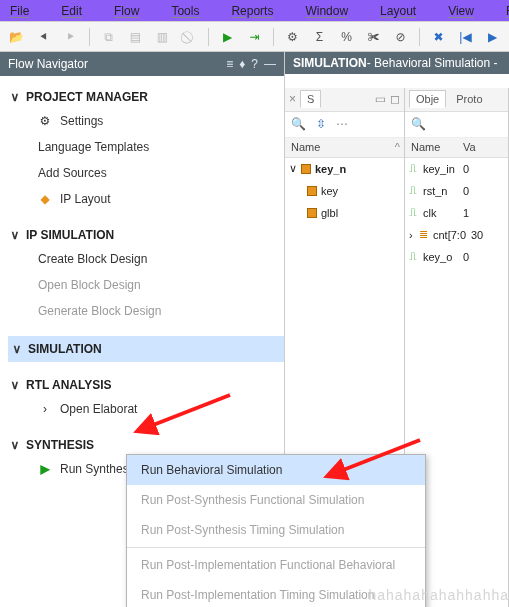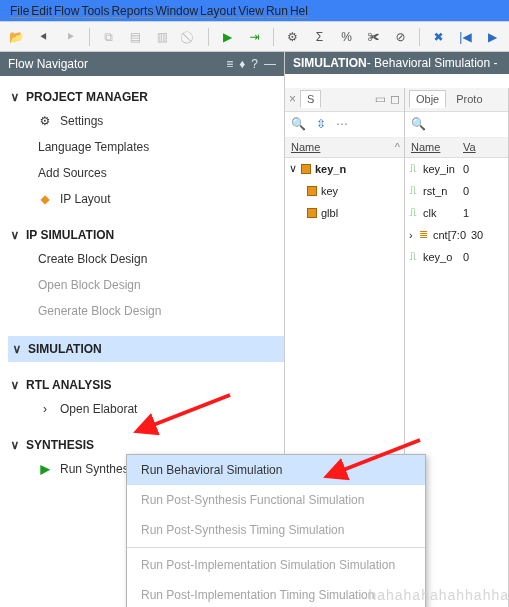--- a/index.html
+++ b/index.html
@@ -1,18 +1,18 @@
 <!DOCTYPE html>
 <html><head>
 <meta charset="utf-8">
 <style>
   * { box-sizing: border-box; font-family: "Segoe UI", Arial, sans-serif; }
   body { margin:0; width:509px; height:607px; background:#fff; overflow:hidden; font-size:12px; color:#222; position:relative; }
   
-  .menubar { height:22px; display:flex; align-items:center; gap:2px; padding:2px 10px; border-bottom:1px solid #d0d0d0; background:#3b82f6; }
+  .menubar { height:22px; display:flex; align-items:center; gap:32px; padding:2px 10px; border-bottom:1px solid #d0d0d0; background:#8b5cf6; }
   .menubar span { text-decoration:underline; text-underline-offset:2px; text-decoration-color:#888; cursor:default; }
   
   .toolbar { height:30px; display:flex; align-items:center; gap:10px; padding:0 8px; border-bottom:1px solid #ccc; background:#f5f5f5; }
   .toolbar .ico { width:18px; height:18px; display:flex; align-items:center; justify-content:center; color:#555; }
   .toolbar .sep { width:1px; height:18px; background:#ccc; }
   
   .main { display:flex; height:calc(607px - 52px); }
   .navpane { width:285px; border-right:1px solid #ccc; display:flex; flex-direction:column; }
   .navhdr { background:#5a6a74; color:#fff; height:24px; display:flex; align-items:center; padding:0 8px; font-size:12px; justify-content:space-between; }
   .navhdr .tools { display:flex; gap:6px; color:#dfe6ea; }
@@ -31,21 +31,21 @@
   .panelrow { display:flex; height:100%; }
   .subpanel { border-right:1px solid #ccc; display:flex; flex-direction:column; min-width:0; }
   .subpanel.left { width:120px; }
   .subpanel.right { flex:1; }
   .tabrow { display:flex; align-items:center; height:24px; border-bottom:1px solid #ddd; gap:4px; padding:0 4px; background:#f4f4f4; }
   .tabrow .tab { padding:2px 6px; font-size:11px; color:#555; }
   .tabrow .tab.active { background:#fff; border:1px solid #ccc; border-bottom:1px solid #fff; }
   .tabrow .x { color:#888; }
   .toolrow { display:flex; align-items:center; gap:10px; height:26px; padding:0 6px; border-bottom:1px solid #eee; }
   .colhdr { display:flex; background:#f3f3f3; border-bottom:1px solid #ddd; height:20px; align-items:center; font-size:11px; color:#444; }
-  .colhdr .c { padding:0 6px;text-decoration:underline; }
+  .colhdr .c { padding:0 6px; }
   .trow { display:flex; align-items:center; height:22px; padding:0 4px; font-size:11px; }
   .orange { background:#e7941f; width:10px; height:10px; display:inline-block; border:1px solid #a56500; }
   .green { color:#1a9b1a; font-weight:bold; }
   
   .popup { position:absolute; left:126px; top:454px; width:300px; background:#fff; border:1px solid #b5b5b5; box-shadow:2px 2px 6px rgba(0,0,0,0.25); z-index:40; }
   .popup .mi { padding:8px 14px; font-size:12px; color:#333; }
   .popup .mi.hov { background:#cfe5ff; }
   .popup .mi.dim { color:#a5a5a5; }
   .popup hr { border:none; border-top:1px solid #ddd; margin:2px 0; }
   
@@ -255,21 +255,21 @@
       </div>
     </div>
   </div>
 </div>
 
 <div class="popup">
   <div class="mi hov">Run Behavioral Simulation</div>
   <div class="mi dim">Run Post-Synthesis Functional Simulation</div>
   <div class="mi dim">Run Post-Synthesis Timing Simulation</div>
   <hr>
-  <div class="mi dim">Run Post-Implementation Simulation Simulation</div>
+  <div class="mi dim">Run Post-Implementation Functional Behavioral</div>
   <div class="mi dim">Run Post-Implementation Timing Simulation</div>
 </div>
 
 <svg class="arrow" style="left:130px; top:385px;" width="110" height="60">
   <defs>
       <marker id="ah1" markerWidth="8" markerHeight="8" refX="2" refY="3" orient="auto">
     <polygon points="0,0 6,3 0,6" fill="#ff1a1a"></polygon>
       </marker>
     </defs>
   <line x1="100" y1="10" x2="18" y2="42" stroke="#ff1a1a" stroke-width="4" marker-end="url(#ah1)"></line>

